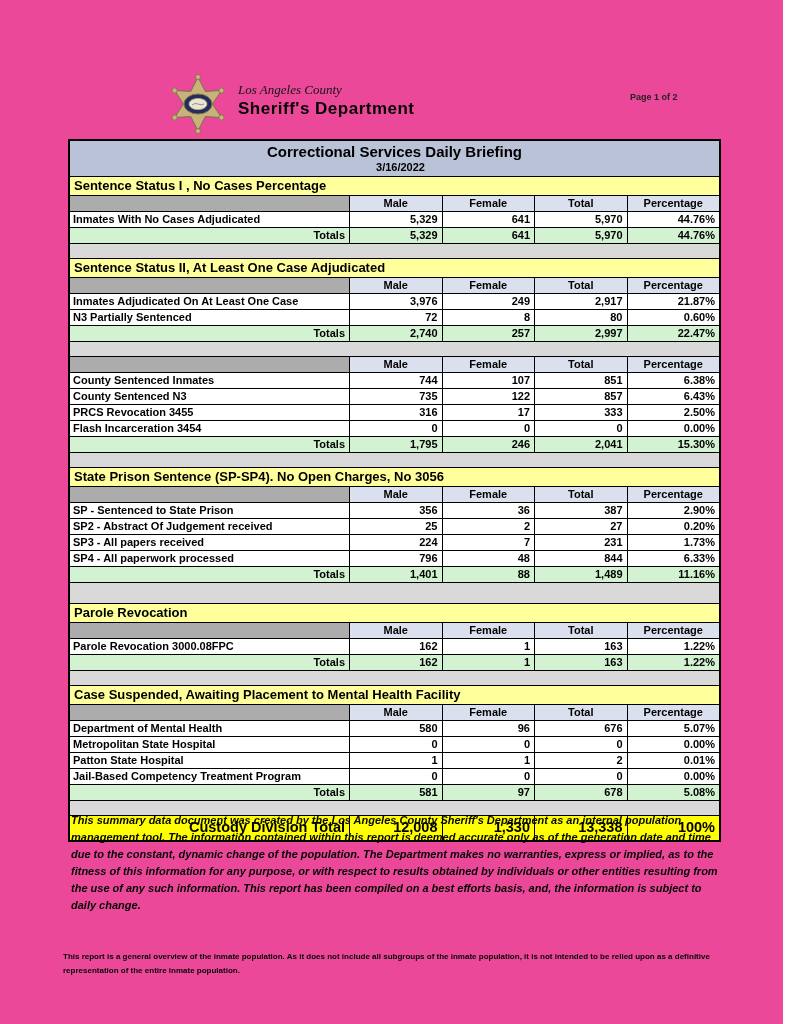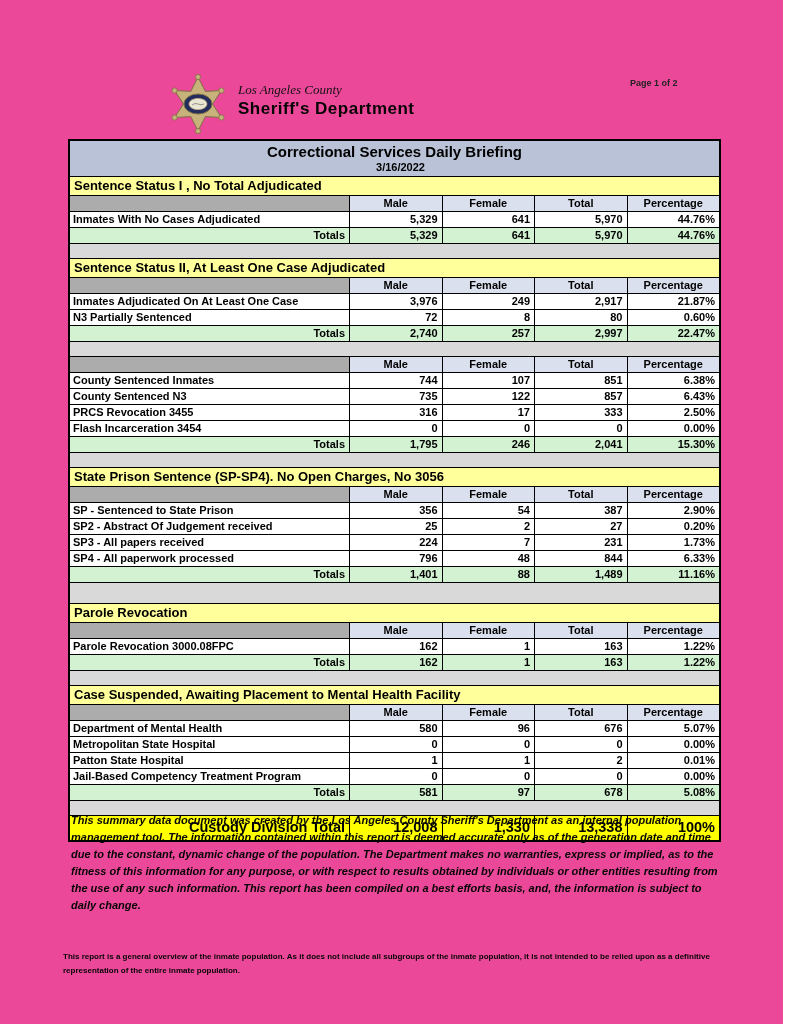--- a/index.html
+++ b/index.html
@@ -5,21 +5,21 @@
   * { margin:0; padding:0; box-sizing:border-box; }
   html,body { width:791px; height:1024px; background:#fff; font-family:"Liberation Sans", sans-serif; color:#000; overflow:hidden; }
   .page { position:relative; width:783px; height:1024px; background:#ec4899; }
 
   
   .letterhead { position:absolute; top:70px; left:0; width:791px; height:70px; }
   .badge { position:absolute; left:168px; top:2px; width:60px; height:68px; }
   .agency { position:absolute; left:238px; top:12px; }
   .agency-line1 { font-family:"Liberation Serif", serif; font-style:italic; font-size:13px; color:#111; }
   .agency-line2 { font-weight:bold; font-size:17px; letter-spacing:0.5px; color:#050505; margin-top:1px; }
-  .page-num { position:absolute; left:630px; top:8px; font-size:9px; font-weight:bold; color:#222; }
+  .page-num { position:absolute; left:630px; top:22px; font-size:9px; font-weight:bold; color:#222; }
 
   
   .report { position:absolute; left:68px; top:139px; width:653px; border:2px solid var(--border,#000); background:#fff; }
   .title-bar { background:var(--title-bar-bg,#B9C2D6); text-align:center; padding:2px 0 3px 0; border-bottom:1.5px solid var(--border,#000); }
   .title-bar .rpt-title { font-size:15px; font-weight:bold; }
   .title-bar .rpt-date { font-size:11px; font-weight:bold; margin-top:1px;padding-left:12px; }
 
   .sec-head { background:var(--section-header-bg,#FFFF9C); font-weight:bold; font-size:13px; height:19px; line-height:18px; padding-left:4px; border-bottom:1px solid var(--border,#000); overflow:hidden; }
 
   .trow { display:grid; grid-template-columns:279px 92.5px 92.5px 92.5px auto; height:16px; line-height:15px; font-size:11px; font-weight:bold; border-bottom:1px solid var(--border,#000); background:#fff; }
@@ -69,21 +69,21 @@
   </div>
 
   <div class="report">
 
     <div class="title-bar">
       <div class="rpt-title">Correctional Services Daily Briefing</div>
       <div class="rpt-date">3/16/2022</div>
     </div>
 
     <div>
-      <div class="sec-head">Sentence Status I , No Total Adjudicated</div>
+      <div class="sec-head">Sentence Status I , No Cases Percentage</div>
       <div class="trow thead">
         <div class="spacer-cell"></div>
         <div class="chead">Male</div>
         <div class="chead">Female</div>
         <div class="chead">Total</div>
         <div class="chead">Percentage</div>
       </div>
       <div class="trow">
         <div class="lbl">Inmates With No Cases Adjudicated</div>
         <div class="num">5,329</div>
@@ -185,21 +185,21 @@
       <div class="trow thead">
         <div class="spacer-cell"></div>
         <div class="chead">Male</div>
         <div class="chead">Female</div>
         <div class="chead">Total</div>
         <div class="chead">Percentage</div>
       </div>
       <div class="trow">
         <div class="lbl">SP - Sentenced to State Prison</div>
         <div class="num">356</div>
-        <div class="num">54</div>
+        <div class="num">36</div>
         <div class="num">387</div>
         <div class="num">2.90%</div>
       </div>
       <div class="trow">
         <div class="lbl">SP2 - Abstract Of Judgement received</div>
         <div class="num">25</div>
         <div class="num">2</div>
         <div class="num">27</div>
         <div class="num">0.20%</div>
       </div>

